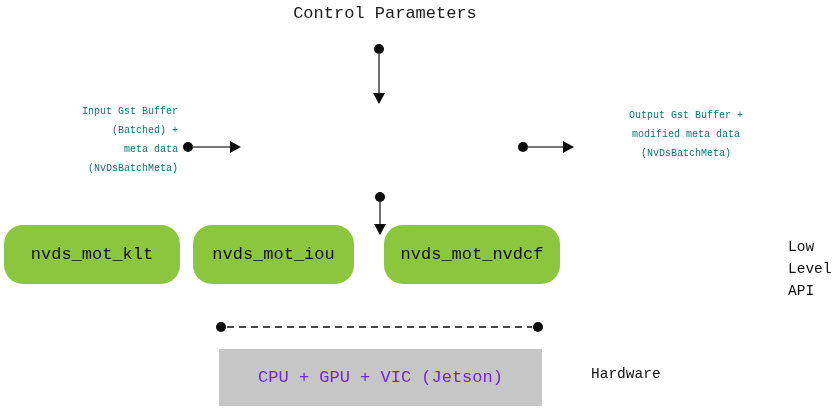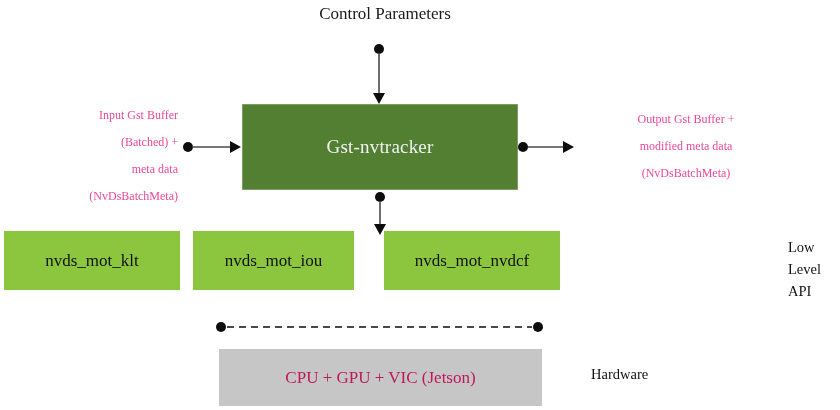--- a/index.html
+++ b/index.html
@@ -1,53 +1,53 @@
 <!DOCTYPE html>
 <html><head>
 <meta charset="utf-8">
 <style>
   html,body { margin:0; padding:0; background:#ffffff; }
   #canvas {
     position:relative; width:840px; height:410px; background:#ffffff;
-    font-family:Liberation Serif, serif; color:#1a1a1a; overflow:hidden;
+    font-family:Liberation Mono, monospace; color:#1a1a1a; overflow:hidden;
   }
   .abs { position:absolute; }
   #connectors { position:absolute; left:0; top:0; width:840px; height:410px; }
 
   .control-label {
     left:235px; top:4px; width:300px; text-align:center;
     font-size:17px; font-weight:500; color:#1a1a1a;
   }
   .main-box {
     left:242px; top:104px; width:276px; height:86px;
     background:#527f32; border:1px solid #7d9f60; box-sizing:border-box;
     display:flex; align-items:center; justify-content:center;
   }
   .main-box .label { font-size:19px; color:#f2f2f2; letter-spacing:0.2px; }
 
-  .side-label { font-size:12px; line-height:27px; white-space:pre-line; color:#ec4899; }
+  .side-label { font-size:10px; line-height:19px; white-space:pre-line; color:#0f766e; }
   .input-label  { left:30px;  top:102px; width:148px; text-align:right; }
   .output-label { left:591px; top:106px; width:190px; text-align:center; }
 
   .ll-box {
-    top:231px; height:59px; background:#8cc63f;
+    top:225px; height:59px; background:#8cc63f;
     display:flex; align-items:center; justify-content:center;
-    font-size:17px; color:#111; box-sizing:border-box;
+    font-size:17px; color:#111; box-sizing:border-box;border-radius:19px;
   }
   .ll-1 { left:4px;   width:176px; }
   .ll-2 { left:193px; width:161px; }
   .ll-3 { left:384px; width:176px; }
   .ll-4 { left:582px; width:176px; }
 
   .low-level-api { left:788px; top:236px; font-size:14.5px; line-height:22px; white-space:pre-line; color:#111; }
 
   .hardware-box {
     left:219px; top:349px; width:323px; height:57px; background:#c6c6c6;
     display:flex; align-items:center; justify-content:center;
-    font-size:17px; color:#be185d;
+    font-size:17px; color:#6d28d9;
   }
   .hardware-label { left:591px; top:366px; font-size:14.5px; color:#111;text-align:right; }
 </style>
 </head>
 <body>
 
 <div id="canvas">
 
   <svg id="connectors" viewBox="0 0 840 410">
 
@@ -77,23 +77,20 @@
 
     <g>
       <circle cx="221" cy="327" r="5" fill="#0d0d0d"></circle>
       <line x1="227" y1="327" x2="532" y2="327" stroke-width="1.6" stroke-dasharray="7,5" stroke="#0d0d0d"></line>
       <circle cx="538" cy="327" r="5" fill="#0d0d0d"></circle>
     </g>
   </svg>
 
   <div class="abs control-label">Control Parameters</div>
 
-  <div class="abs main-box">
-    <span class="label">Gst-nvtracker</span>
-  </div>
 
   <div class="abs side-label input-label">Input Gst Buffer
 (Batched) +
 meta data
 (NvDsBatchMeta)</div>
 
   <div class="abs side-label output-label">Output Gst Buffer +
 modified meta data
 (NvDsBatchMeta)</div>
 

